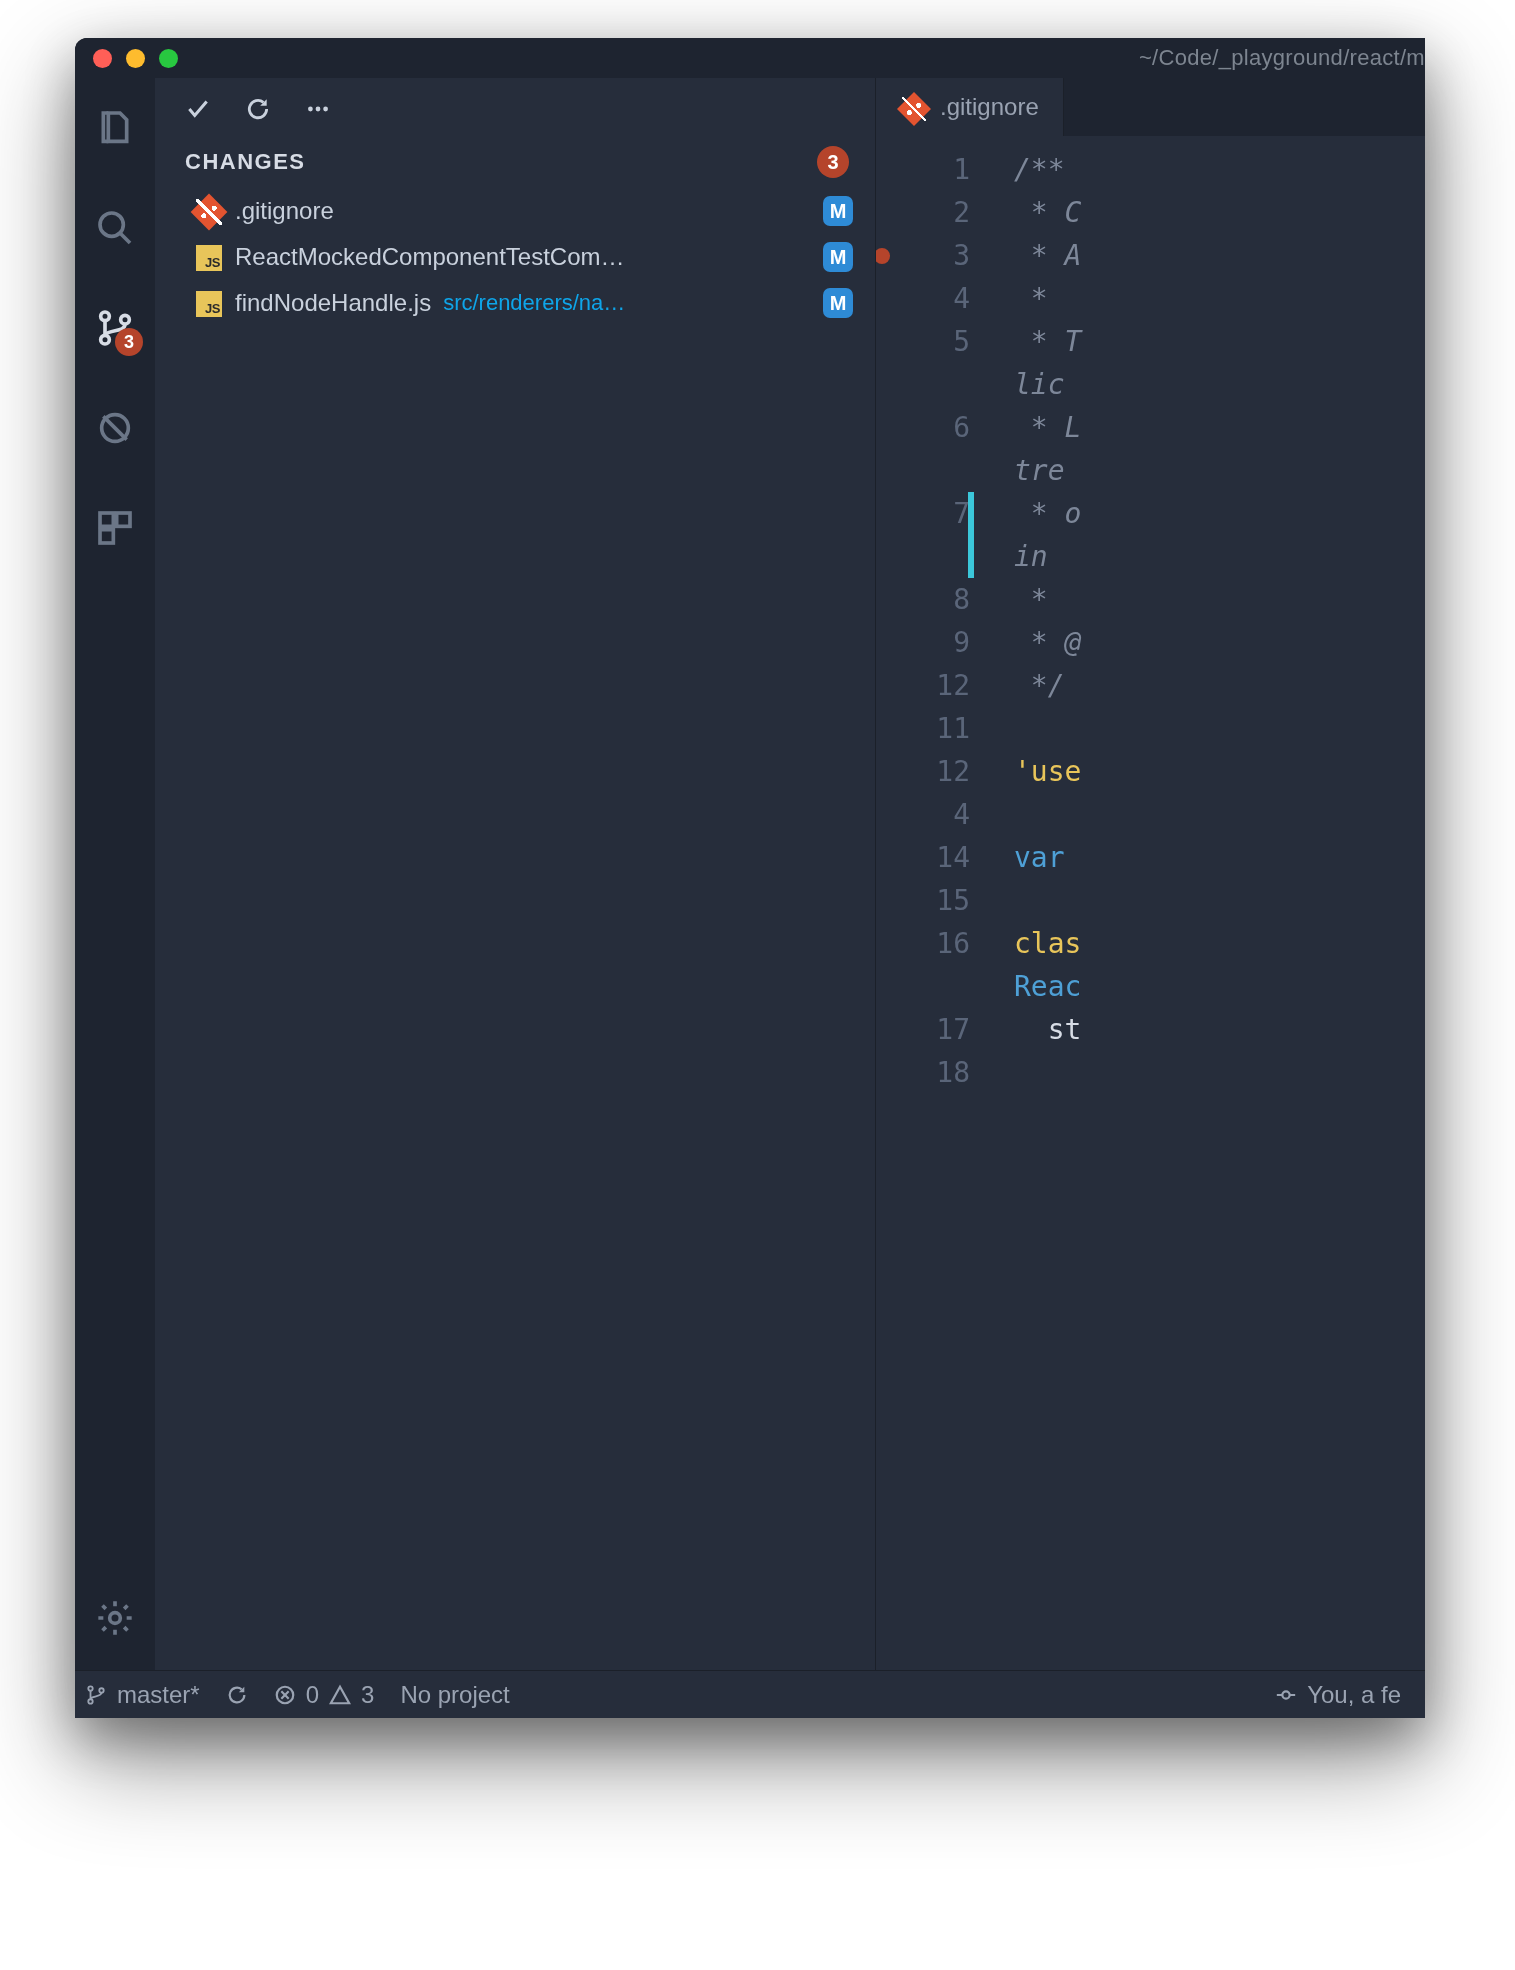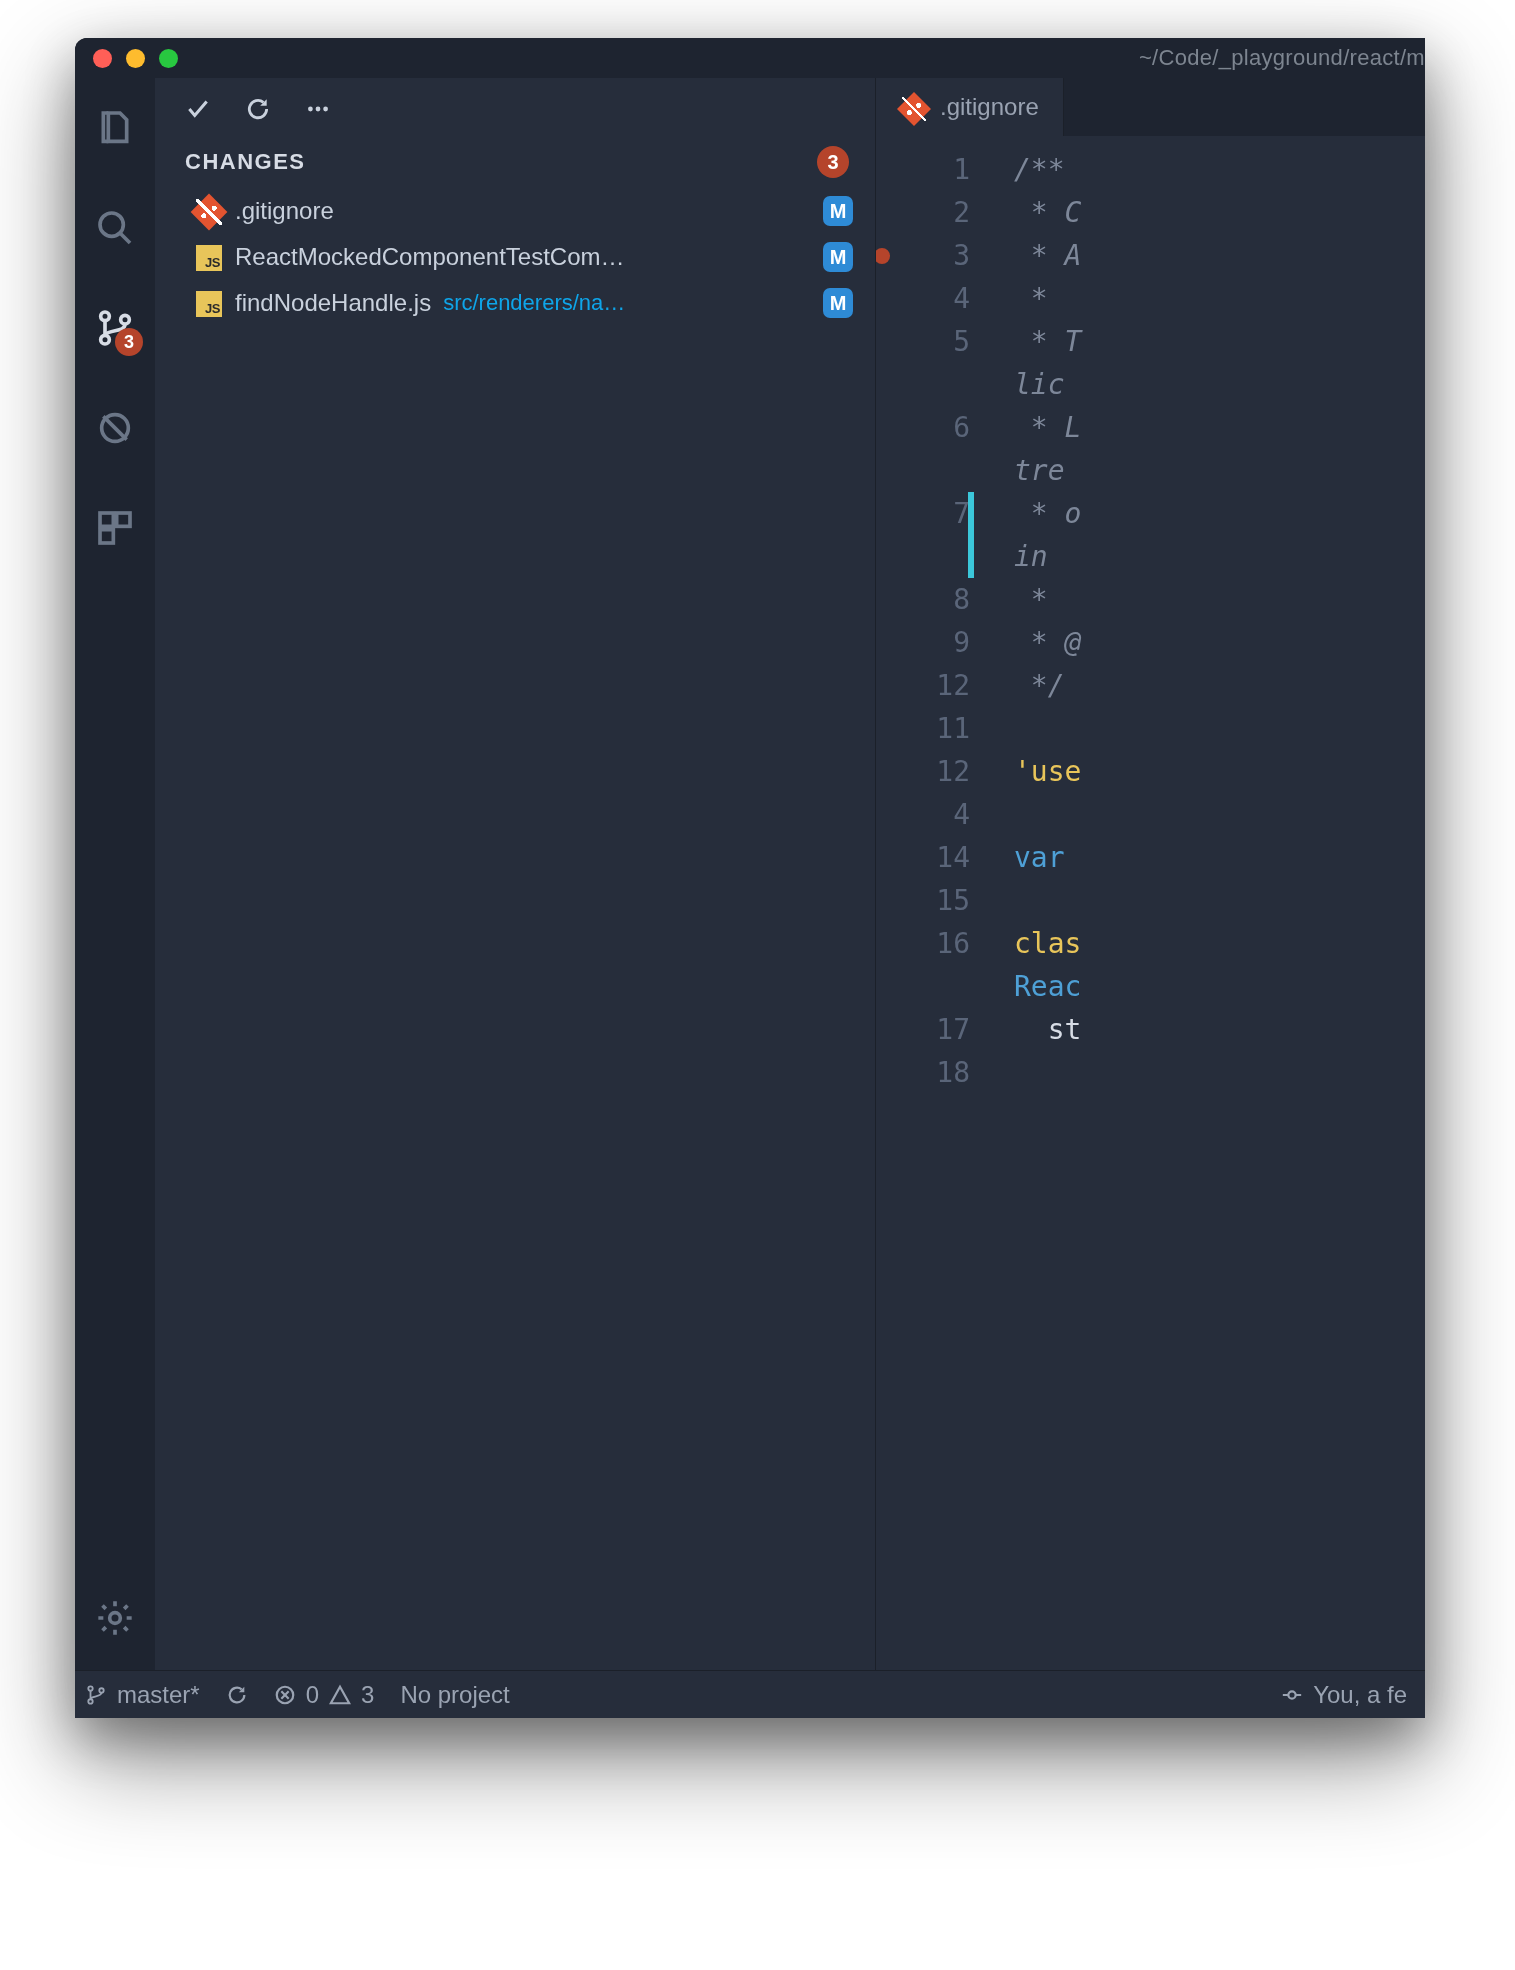--- a/index.html
+++ b/index.html
@@ -168,21 +168,21 @@
   .tok-str{ color:#e8c55a; }
   .tok-kw{ color:#4ea0d6; }
   .tok-cls{ color:#e8c55a; }
   .tok-type{ color:#4ea0d6; }
   .tok-id{ color:#d7dce5; }
   .tok-com{ color:#7d8799; font-style:italic; }
   
   .statusbar {
     height:48px; background:#262d3b; border-top:1px solid #1b2029;
     display:flex; align-items:center; color:#9aa3b2; font-size:24px;
-    padding:0 18px 0 10px; gap:26px; flex-shrink:0;
+    padding:0 24px 0 10px; gap:26px; flex-shrink:0;
   }
   .statusbar .grp { display:flex; align-items:center; gap:10px; }
   .statusbar svg { width:22px; height:22px; }
   .statusbar .spacer{ flex:1; }
 </style>
 </head>
 <body>
 
 <div class="window">
 

